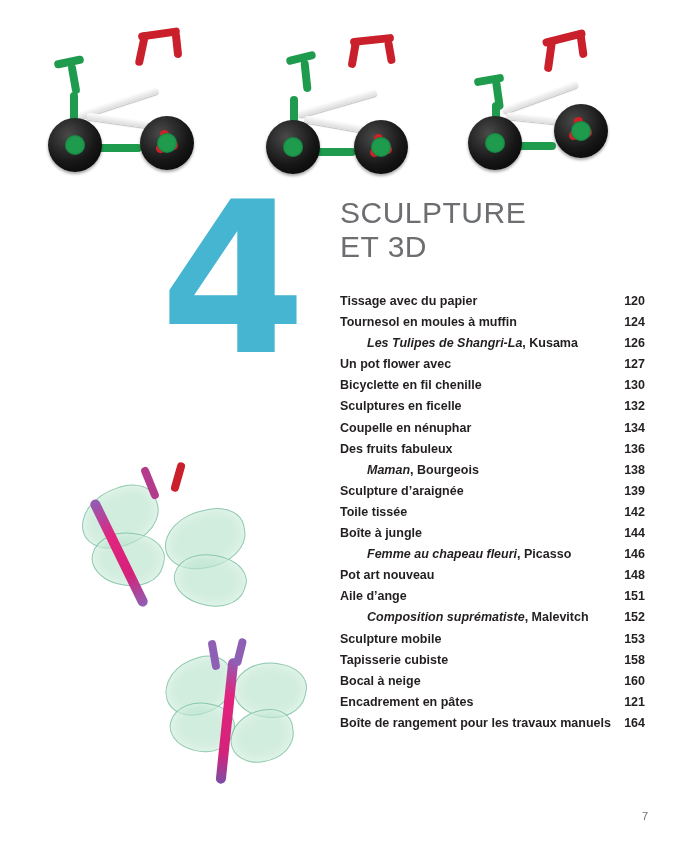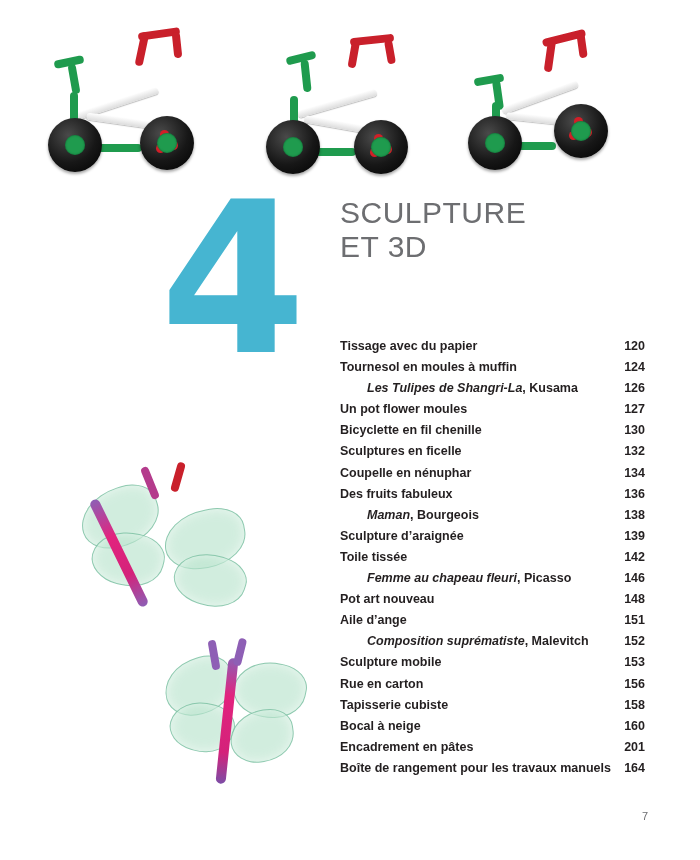--- a/index.html
+++ b/index.html
@@ -97,21 +97,20 @@
     font-family: "Liberation Sans", sans-serif;
   }
   .chapter-title .line { display: block; }
 
   
   .toc {
     position: absolute;
     left: 340px;
     top: 294px;
     width: 305px;
-    margin-top: 45px;
   }
   .toc-row {
     display: flex;
     align-items: baseline;
     justify-content: space-between;
     height: 21.1px;
     font-size: 12.5px;
   }
   .toc-label {
     font-weight: bold;
@@ -235,21 +234,21 @@
     </div>
     <div class="toc-row">
       <span class="toc-label">Tournesol en moules à muffin</span>
       <span class="toc-page">124</span>
     </div>
     <div class="toc-row sub">
       <span class="toc-label"><span class="it">Les Tulipes de Shangri-La</span><span>, Kusama</span></span>
       <span class="toc-page">126</span>
     </div>
     <div class="toc-row">
-      <span class="toc-label">Un pot flower moules</span>
+      <span class="toc-label">Un pot flower avec</span>
       <span class="toc-page">127</span>
     </div>
     <div class="toc-row">
       <span class="toc-label">Bicyclette en fil chenille</span>
       <span class="toc-page">130</span>
     </div>
     <div class="toc-row">
       <span class="toc-label">Sculptures en ficelle</span>
       <span class="toc-page">132</span>
     </div>
@@ -266,20 +265,24 @@
       <span class="toc-page">138</span>
     </div>
     <div class="toc-row">
       <span class="toc-label">Sculpture d’araignée</span>
       <span class="toc-page">139</span>
     </div>
     <div class="toc-row">
       <span class="toc-label">Toile tissée</span>
       <span class="toc-page">142</span>
     </div>
+    <div class="toc-row">
+      <span class="toc-label">Boîte à jungle</span>
+      <span class="toc-page">144</span>
+    </div>
     <div class="toc-row sub">
       <span class="toc-label"><span class="it">Femme au chapeau fleuri</span><span>, Picasso</span></span>
       <span class="toc-page">146</span>
     </div>
     <div class="toc-row">
       <span class="toc-label">Pot art nouveau</span>
       <span class="toc-page">148</span>
     </div>
     <div class="toc-row">
       <span class="toc-label">Aile d’ange</span>
@@ -287,34 +290,30 @@
     </div>
     <div class="toc-row sub">
       <span class="toc-label"><span class="it">Composition suprématiste</span><span>, Malevitch</span></span>
       <span class="toc-page">152</span>
     </div>
     <div class="toc-row">
       <span class="toc-label">Sculpture mobile</span>
       <span class="toc-page">153</span>
     </div>
     <div class="toc-row">
-      <span class="toc-label">Rue en carton</span>
-      <span class="toc-page">156</span>
-    </div>
-    <div class="toc-row">
       <span class="toc-label">Tapisserie cubiste</span>
       <span class="toc-page">158</span>
     </div>
     <div class="toc-row">
       <span class="toc-label">Bocal à neige</span>
       <span class="toc-page">160</span>
     </div>
     <div class="toc-row">
       <span class="toc-label">Encadrement en pâtes</span>
-      <span class="toc-page">201</span>
+      <span class="toc-page">121</span>
     </div>
     <div class="toc-row">
       <span class="toc-label">Boîte de rangement pour les travaux manuels</span>
       <span class="toc-page">164</span>
     </div>
   </div>
 
 <div class="butterfly bf-1">
   <div class="wing" style="left:2px;   top:28px;  width:78px; height:56px; transform:rotate(-18deg);"></div>
   <div class="wing" style="left:14px;  top:72px;  width:70px; height:52px; transform:rotate(14deg);"></div>

